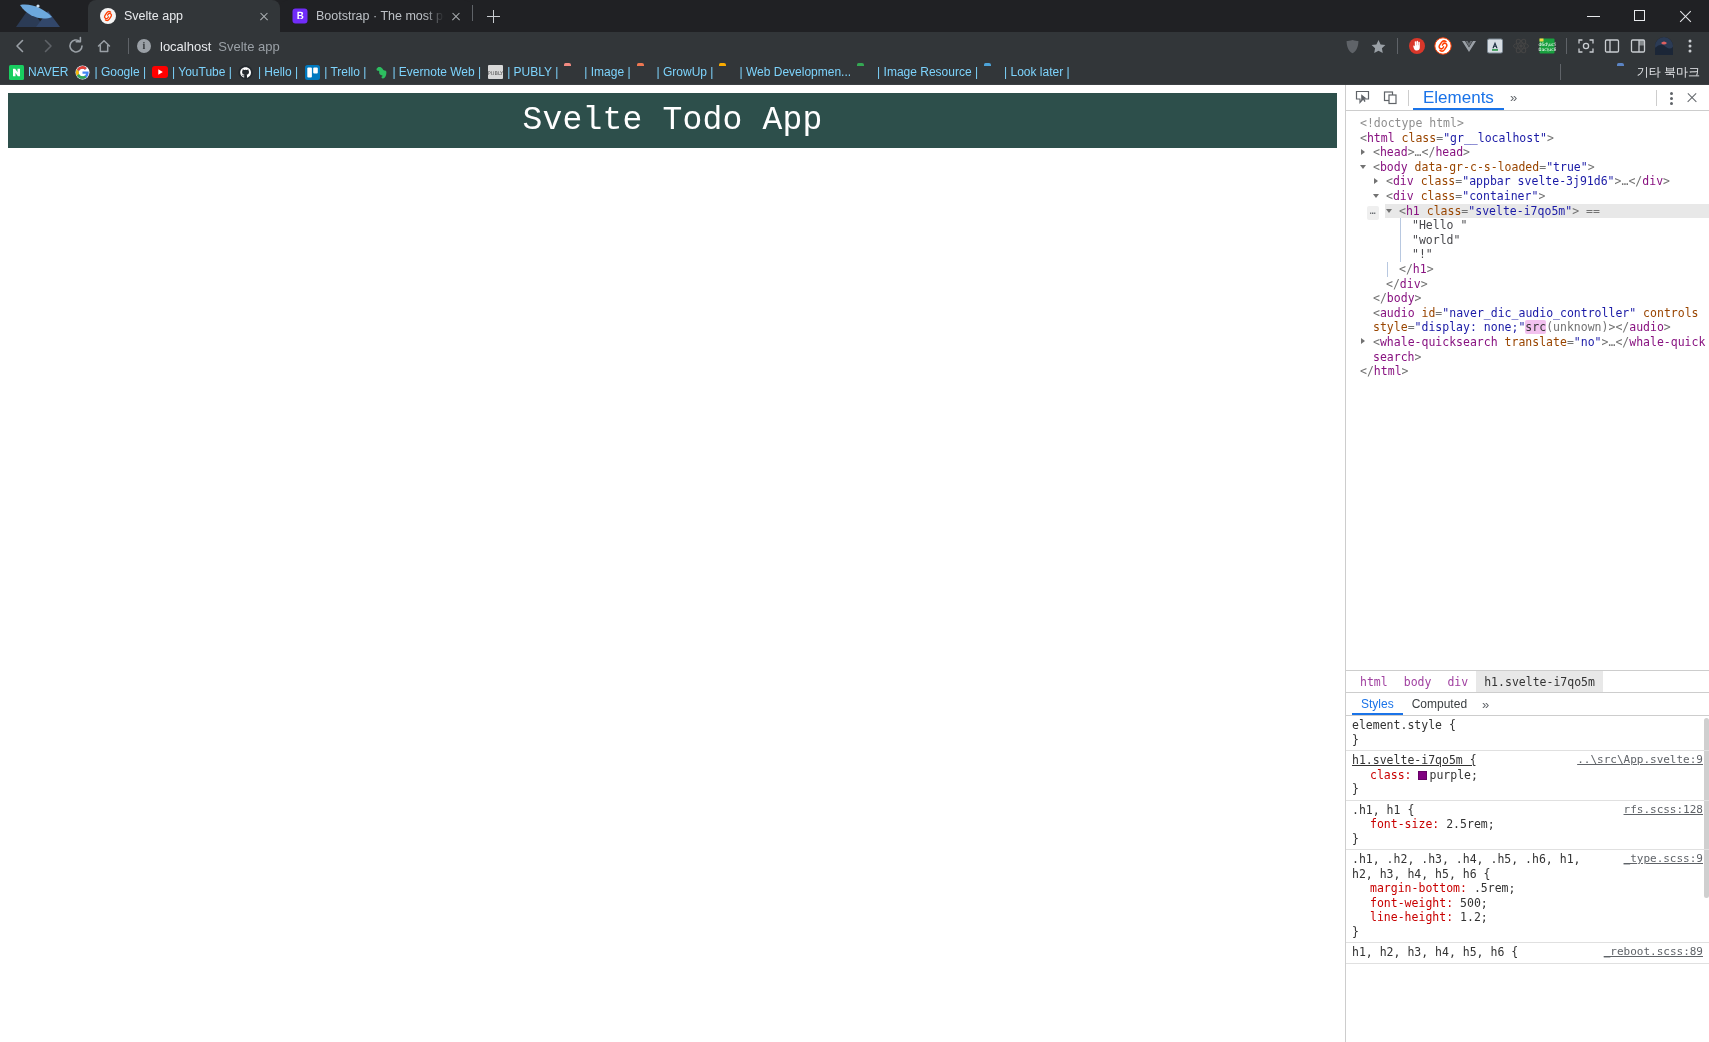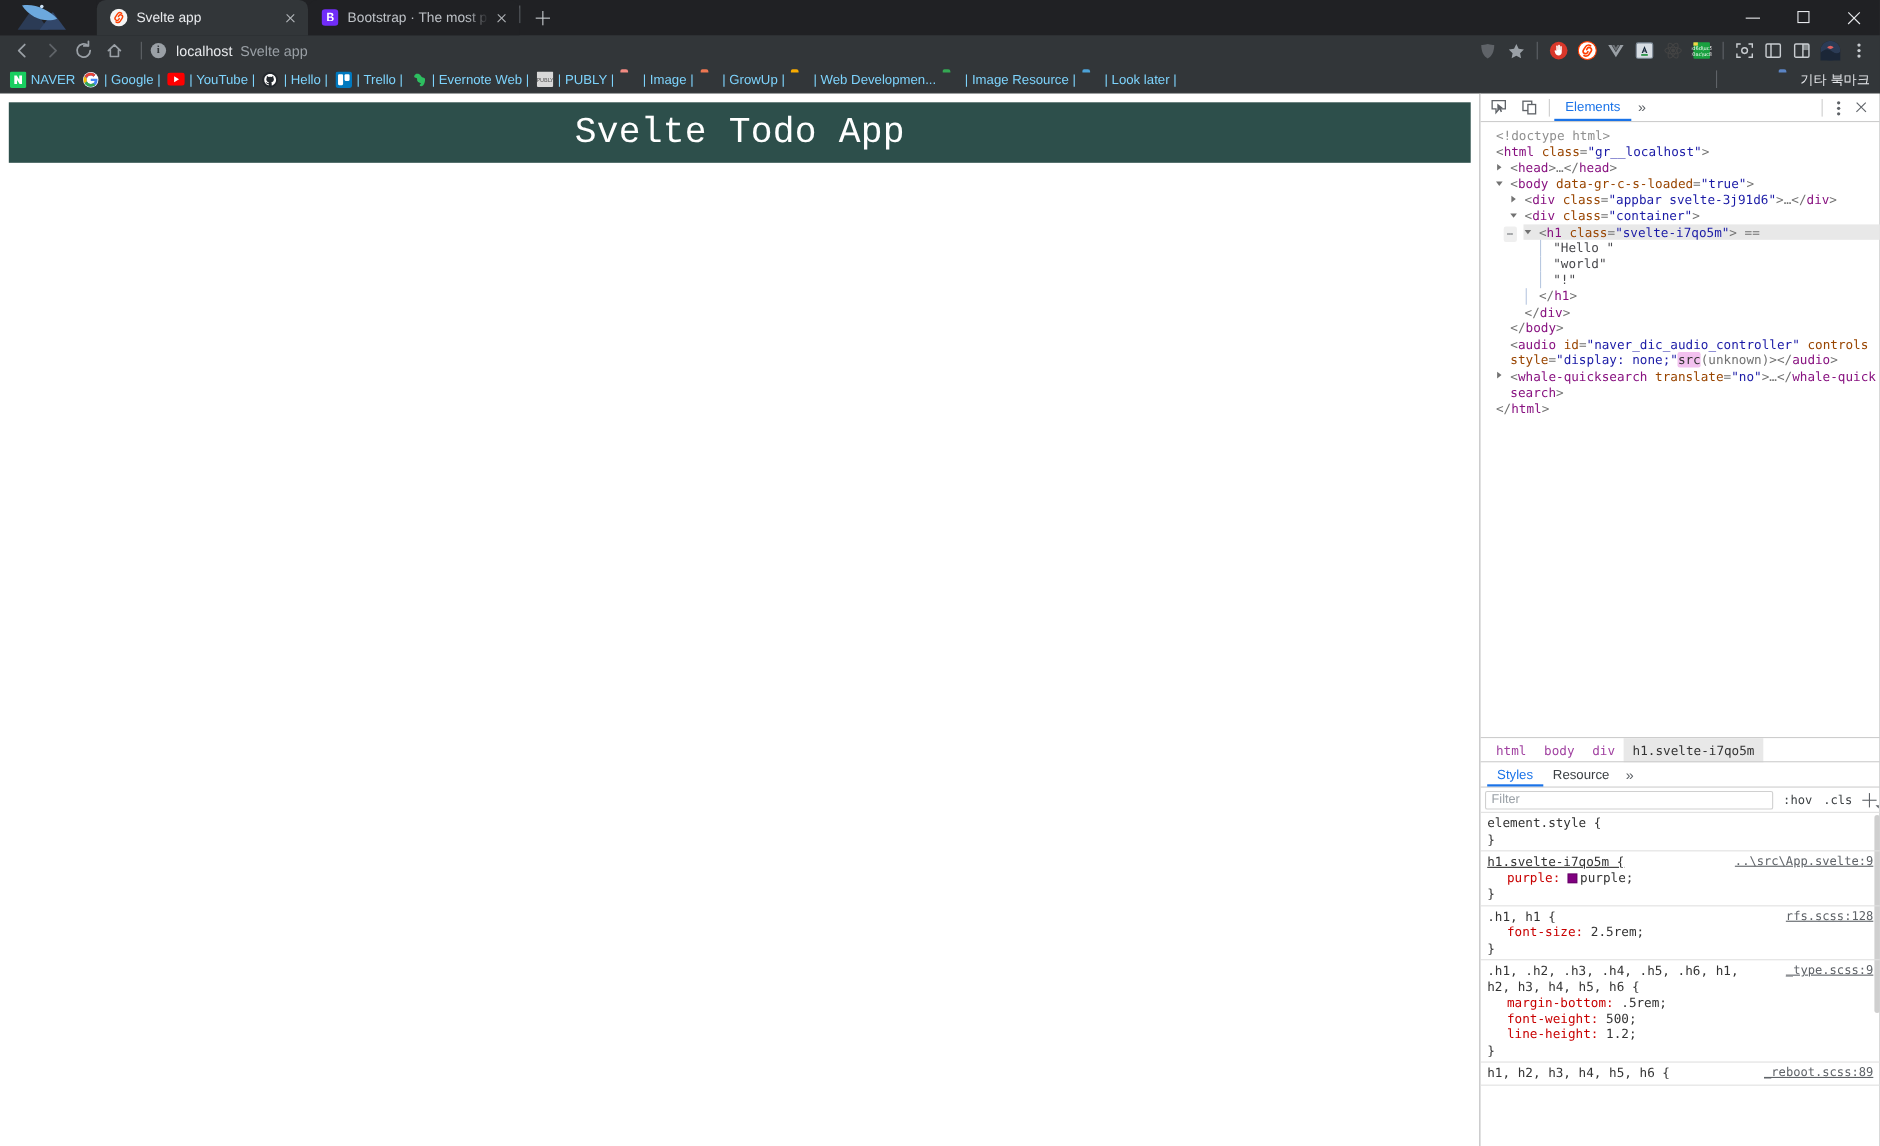--- a/index.html
+++ b/index.html
@@ -80,21 +80,21 @@
   .container { padding:22px 0 0 158px; }
   .container h1 { margin:0; font-size:40px; font-weight:500; color:purple; line-height:1.2; font-family:"Liberation Sans",sans-serif; }
 
   
   .devtools { position:absolute; left:1345px; top:85px; width:364px; height:957px;
               background:#fff; border-left:1px solid #cdcdcd;
               font-family:"Liberation Sans", sans-serif; display:flex; flex-direction:column; }
   .dt-head { height:26px; display:flex; align-items:center; border-bottom:1px solid #cdcdcd; padding:0 2px; flex:0 0 26px; }
   .dt-ico { width:28px; height:24px; position:relative; display:flex; align-items:center; justify-content:center; }
   .dt-vsep { width:1px; height:16px; background:#cdcdcd; margin:0 4px; }
-  .dt-tab { font-size:12px; color:#3c4043; padding:0 10px; height:25px; line-height:25px; position:relative; }
+  .dt-tab { font-size:17px; color:#3c4043; padding:0 10px; height:25px; line-height:25px; position:relative; }
   .dt-tab.sel { border-bottom:2px solid #1a73e8; color:#1a73e8; }
   .dt-chev { font-size:13px; color:#5f6368; padding:0 6px; }
   .dt-kebab { width:20px; height:20px; position:relative; }
   .dt-kebab i { position:absolute; left:9px; width:3px; height:3px; border-radius:50%; background:#5f6368; }
   .dt-kebab i:nth-child(1){ top:4px; } .dt-kebab i:nth-child(2){ top:9px; } .dt-kebab i:nth-child(3){ top:14px; }
   .dt-x { width:22px; height:22px; position:relative; margin-right:4px; }
   .dt-x:before,.dt-x:after { content:""; position:absolute; left:5px; top:10.5px; width:12px; height:1.3px; background:#5f6368; }
   .dt-x:before{ transform:rotate(45deg);} .dt-x:after{ transform:rotate(-45deg);}
 
   
@@ -479,43 +479,33 @@
     <div class="crumbs" id="crumbs">
         <span class="crumb">html</span>
         <span class="crumb">body</span>
         <span class="crumb">div</span>
         <span class="crumb sel">h1.svelte-i7qo5m</span>
       </div>
 
     <div class="spane">
       <div class="stabs">
         <div class="stab sel">Styles</div>
-        <div class="stab">Resource</div>
+        <div class="stab">Computed</div>
         <div class="dt-chev">»</div>
-      </div>
-      <div class="filterrow">
-        <div class="filterbox">
-          <span>Filter</span>
-        </div>
-        <div class="fbtn">:hov</div>
-        <div class="fbtn">.cls</div>
-        <div class="fplus">
-            <i></i>
-          </div>
       </div>
       <div class="rules" id="rules">
         <div class="scroll-v"></div>
       <div class="rule">
             <div class="sel-txt" style="padding-right: 0px;">element.style {</div>
             <div>}</div>
           </div>
           <div class="rule">
             <a class="src">..\src\App.svelte:9</a>
             <div class="sel-txt" style="padding-right: 100px; text-decoration: underline;">h1.svelte-i7qo5m {</div>
-            <div><span class="prop">purple:</span> <span class="swatch" style="background: purple;"></span><span class="pval">purple;</span></div>
+            <div><span class="prop">class:</span> <span class="swatch" style="background: purple;"></span><span class="pval">purple;</span></div>
             <div>}</div>
           </div>
           <div class="rule">
             <a class="src">rfs.scss:128</a>
             <div class="sel-txt" style="padding-right: 100px;">.h1, h1 {</div>
             <div><span class="prop">font-size:</span> <span class="pval">2.5rem;</span></div>
             <div>}</div>
           </div>
           <div class="rule">
             <a class="src">_type.scss:9</a>

